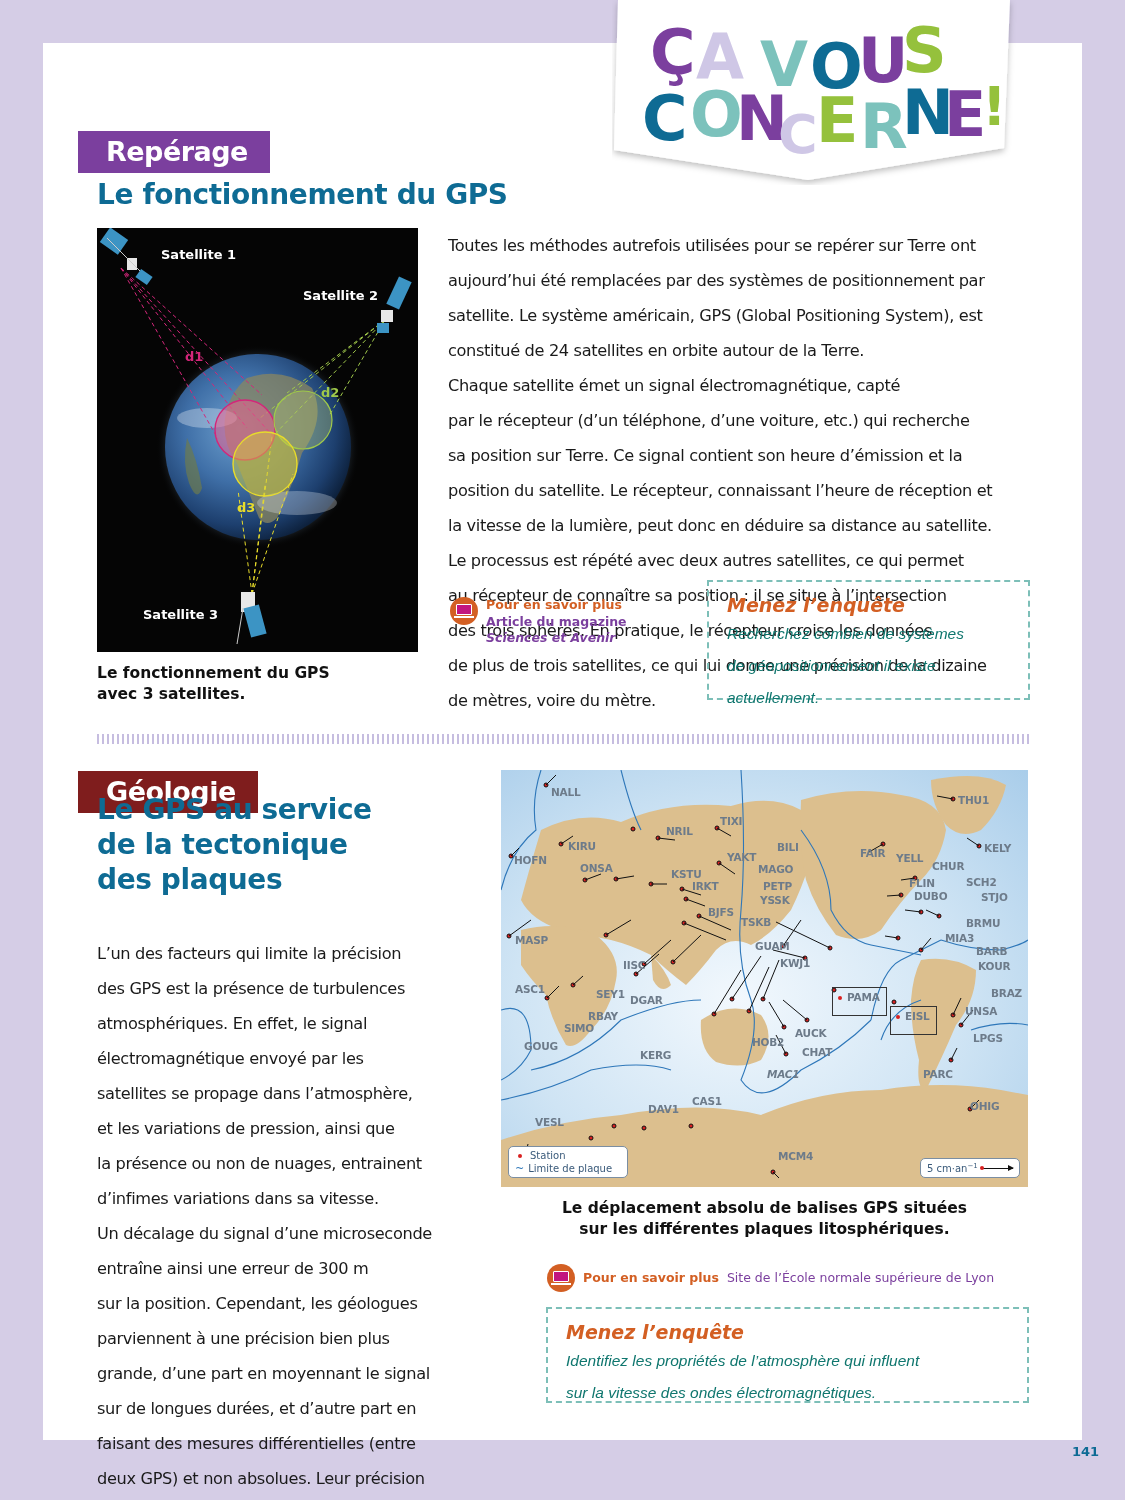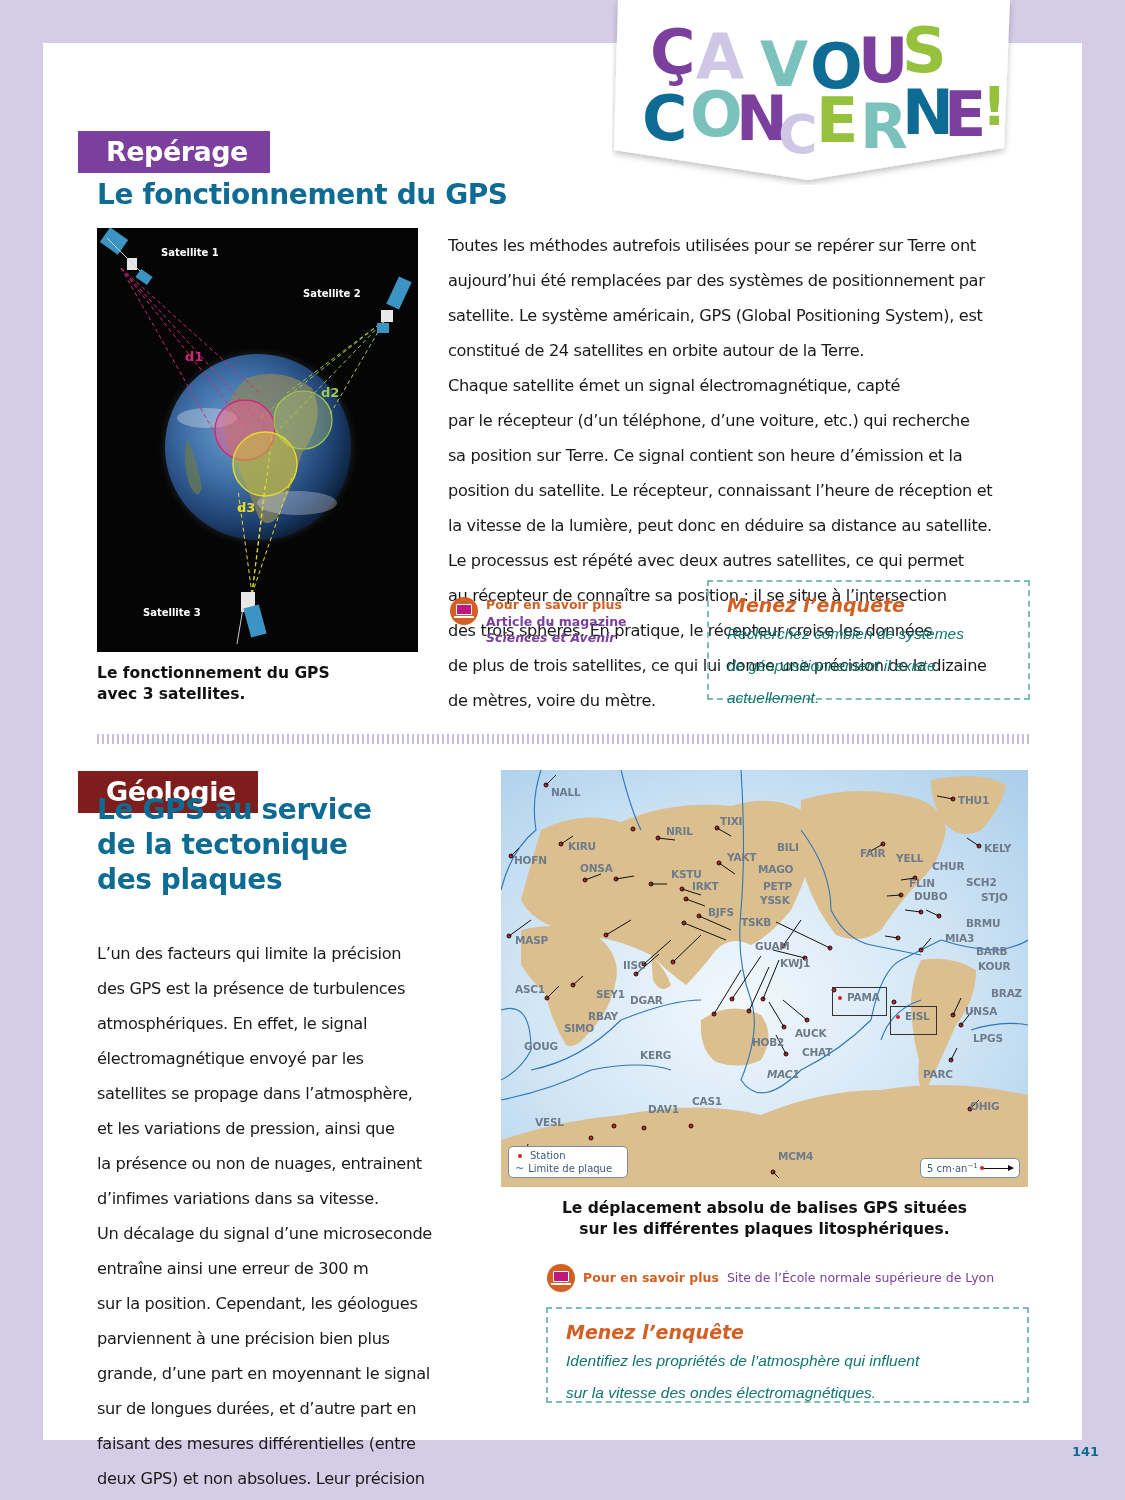--- a/index.html
+++ b/index.html
@@ -21,21 +21,21 @@
   .tag.teal { background: #7f1d1d; }
 
   .h1 { position: absolute; color: #0e6b94; font-weight: bold; font-family: "DejaVu Sans", sans-serif; font-size: 28px; line-height: 35px; letter-spacing: -0.4px; }
 
   .body-text { position: absolute; color: #1a1a1a; font-family: "DejaVu Sans", sans-serif; font-size: 16.2px; line-height: 35px; letter-spacing: -0.35px; white-space: pre-line; }
 
   .caption { position: absolute; color: #111; font-weight: bold; font-family: "DejaVu Sans", sans-serif; font-size: 15.5px; line-height: 21px; white-space: pre-line; }
 
   
   .gps-fig { position: absolute; left: 97px; top: 228px; width: 321px; height: 424px; background: #050505; overflow: hidden; }
-  .gps-fig .lbl { position: absolute; color: #fff; font-family: "DejaVu Sans", sans-serif; font-size: 10px; font-weight: bold; }
+  .gps-fig .lbl { position: absolute; color: #fff; font-family: "DejaVu Sans", sans-serif; font-size: 13px; font-weight: bold; }
   .gps-fig .dl { position: absolute; font-family: "DejaVu Sans", sans-serif; font-size: 13px; font-weight: bold; }
 
   
   .info { position: absolute; display: flex; gap: 8px; align-items: flex-start; }
   .info-icon { width: 28px; height: 28px; border-radius: 50%; background: #d35f23; position: relative; flex: 0 0 28px; }
   .info-icon .screen { position: absolute; left: 6px; top: 7px; width: 16px; height: 11px; background: #c2167f; border: 1.5px solid #fff; border-radius: 1px; }
   .info-icon .base { position: absolute; left: 4px; top: 19px; width: 20px; height: 2px; background: #fff; }
   .info-title { color: #d35f23; font-weight: bold; font-size: 12.5px; line-height: 16.5px; font-family: "DejaVu Sans", sans-serif; }
   .info-link { color: #7b3f9e; font-weight: bold; font-size: 12.5px; line-height: 16.5px; font-family: "DejaVu Sans", sans-serif; }
   .info-link.it { font-style: italic; }

